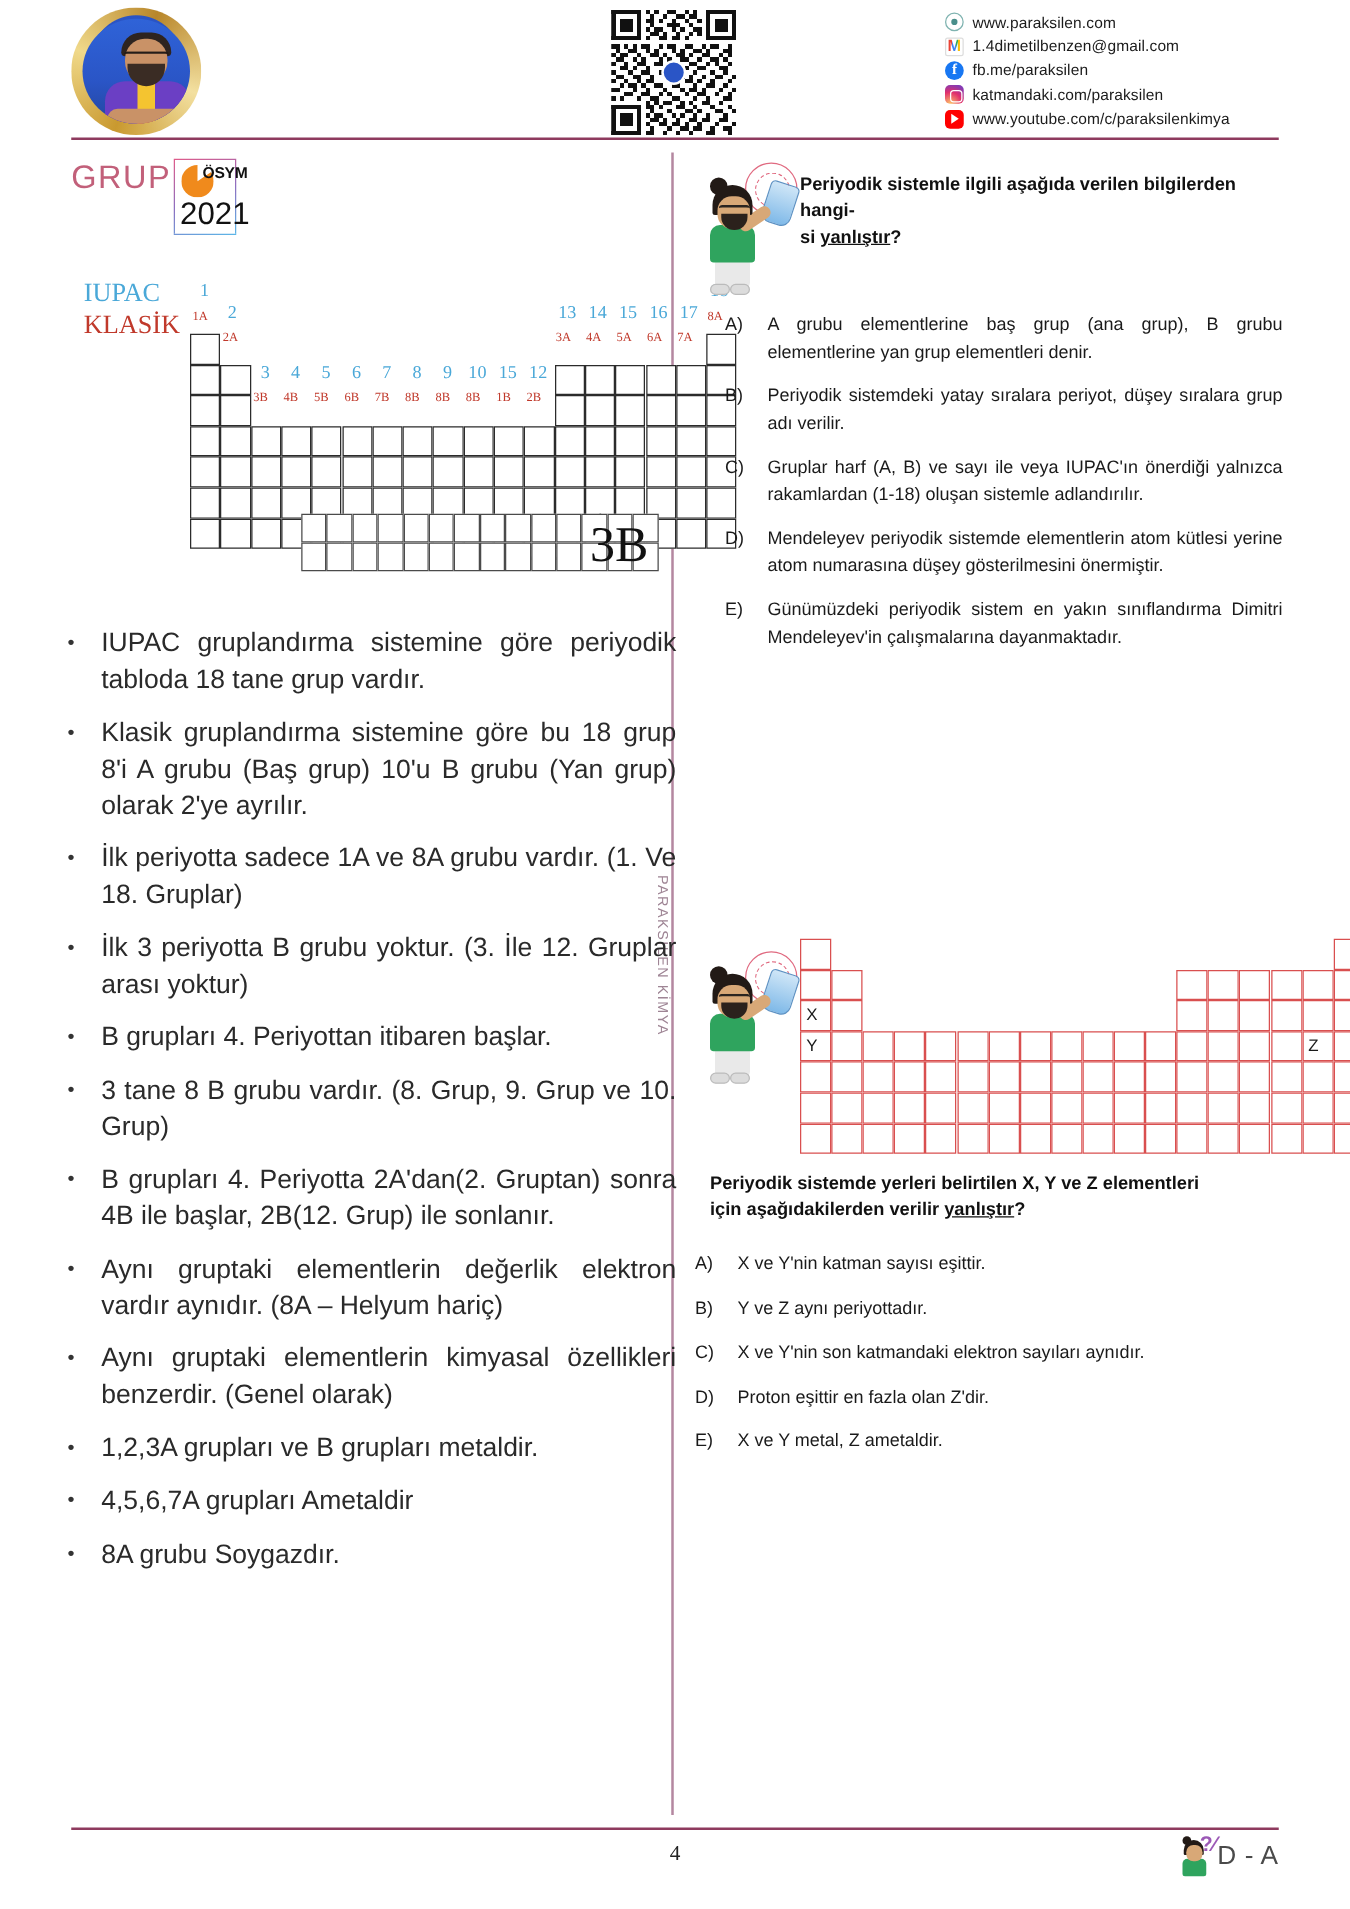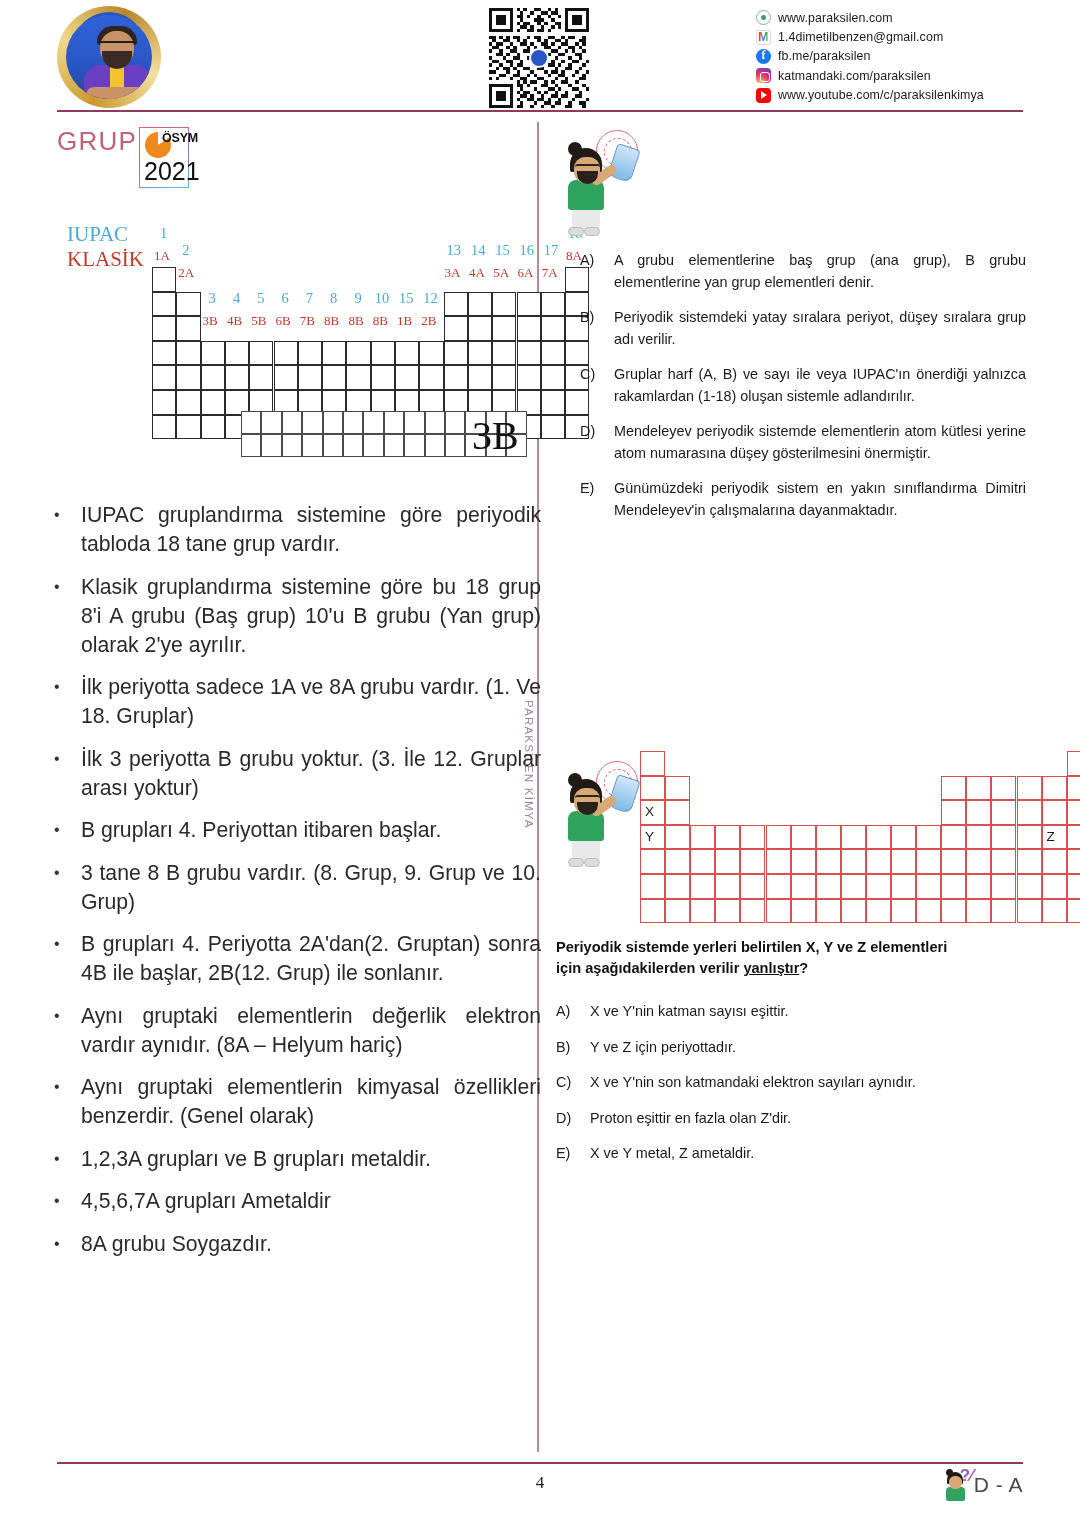--- a/index.html
+++ b/index.html
@@ -84,21 +84,21 @@
   }
   .osym-txt { position:absolute; left: 22px; top: 3px; font-size: 12.5px; font-weight: bold; color:#111; letter-spacing:-.2px; }
   .osym-year { position:absolute; left: 4px; top: 29px; font-size: 25px; color:#111; font-family:"Liberation Sans", sans-serif; }
 
   
   .pt { position:absolute; left: 57px; top: 222px; width: 470px; height: 245px; }
   .pt-lab { position:absolute; font-family:"Liberation Serif", serif; font-size: 21px; }
   .lab-iupac { left: 10px; top: 0px; color:#4aa8d8; }
   .lab-klasik { left: 10px; top: 25px; color:#c0392b; }
   .num-blue { position:absolute; font-family:"Liberation Serif", serif; font-size:14.5px; color:#4aa8d8; }
-  .num-red  { position:absolute; font-family:"Liberation Serif", serif; font-size:13px; color:#c0392b; }
+  .num-red  { position:absolute; font-family:"Liberation Serif", serif; font-size:10px; color:#c0392b; }
 
   .grid { position:absolute; left: 95px; top: 45px; }
   .cell { position:absolute; width: 24.3px; height: 24.6px; border: 1.6px solid #2b2b2b; background:#fff; }
 
   .lan-wrap { position:absolute; left: 57px; top: 408px; width: 470px; height: 58px; }
   .lan-lab { position:absolute; right: 0; font-family:"Liberation Serif", serif; font-size: 17px; color:#1a1a1a; letter-spacing:.3px; }
   .lan-grid { position:absolute; left: 184px; top: 3px; }
   .lan-cell { position:absolute; width: 20.4px; height: 23px; border: 1.4px solid #4a4a4a; background:#fff; }
   .tag3b { position:absolute; left: 472px; top: 412px; font-family:"Liberation Serif", serif; font-size: 40px; color:#111; }
 
@@ -134,21 +134,21 @@
   .opt { display:flex; margin-bottom: 14px; }
   .opt .lt { flex: 0 0 34px; font-size: 14.4px; line-height: 21.5px; color:#1a1a1a; }
   .opt .bd { flex: 1; font-size: 14.4px; line-height: 21.5px; color:#1a1a1a; text-align: justify; }
   .opt.nj .bd { text-align: left; }
 
   
   .pt2 { position:absolute; left: 84px; top: 0px; }
   .cell2 { position:absolute; width: 25.1px; height: 24.6px; border: 1.4px solid #d94f4f; background:#fff; }
   .cell2 span { position:absolute; left: 4px; top: 3px; font-size: 13.5px; color:#1a1a1a; font-family:"Liberation Sans", sans-serif; }
 
-  .q2 { position:absolute; left: 0px; width: 470px; }
+  .q2 { position:absolute; left: 12px; width: 470px; }
 
   
   .pagenum { position:absolute; left: 0; top: 1473px; width: 1080px; text-align:center; font-size: 17px; color:#222; font-family:"Liberation Serif", serif; }
   .footer-right { position:absolute; right: 57px; top: 1468px; display:flex; align-items:center; gap: 4px; }
   .f-bm { position:relative; width: 28px; height: 34px; }
   .f-hair { position:absolute; left:5px; top:4px; width:16px; height:12px; border-radius:8px 8px 1px 1px; background:#221a16; }
   .f-bun { position:absolute; left:4px; top:1px; width:7px; height:7px; border-radius:50%; background:#221a16; }
   .f-face { position:absolute; left:7px; top:8px; width:13px; height:13px; border-radius:44%; background:#d8a877; }
   .f-shirt { position:absolute; left:4px; top:19px; width:19px; height:14px; border-radius:4px 4px 2px 2px; background:#2fa45e; }
   .f-q { position:absolute; left:18px; top:-2px; font-size:17px; color:#9b59b6; font-weight:bold; }
@@ -663,20 +663,24 @@
         <div class="bm-shoe" style="left:12px;"></div>
           <div class="bm-shoe" style="left:28px;"></div>
         <div class="bm-shirt"></div>
           <div class="bm-arm"></div>
         <div class="bm-bun"></div>
           <div class="bm-hair"></div>
         <div class="bm-face"></div>
           <div class="bm-glass"></div>
           <div class="bm-beard"></div>
       </div>
+      <div class="qtext q1">
+        <span>Periyodik sistemle ilgili aşağıda verilen bilgilerden hangi-</span><br>
+        <span>si </span><u>yanlıştır</u><span>?</span>
+      </div>
     </div>
 
     <div class="opts" id="q1-opts" style="position:relative; left:24px;">
         <div class="opt">
           <div class="lt">A)</div>
           <div class="bd">A grubu elementlerine baş grup (ana grup), B grubu elementlerine yan grup elementleri denir.</div>
         </div>
         <div class="opt">
           <div class="lt">B)</div>
           <div class="bd">Periyodik sistemdeki yatay sıralara periyot, düşey sıralara grup adı verilir.</div>
@@ -815,21 +819,21 @@
       <span>için aşağıdakilerden verilir </span><u>yanlıştır</u><span>?</span>
     </div>
 
     <div class="opts" id="q2-opts" style="position:relative; left:0px; margin-top: 22px;">
         <div class="opt nj">
           <div class="lt">A)</div>
           <div class="bd">X ve Y'nin katman sayısı eşittir.</div>
         </div>
         <div class="opt nj">
           <div class="lt">B)</div>
-          <div class="bd">Y ve Z için periyottadır.</div>
+          <div class="bd">Y ve Z aynı periyottadır.</div>
         </div>
         <div class="opt nj">
           <div class="lt">C)</div>
           <div class="bd">X ve Y'nin son katmandaki elektron sayıları aynıdır.</div>
         </div>
         <div class="opt nj">
           <div class="lt">D)</div>
           <div class="bd">Proton eşittir en fazla olan Z'dir.</div>
         </div>
         <div class="opt nj">

